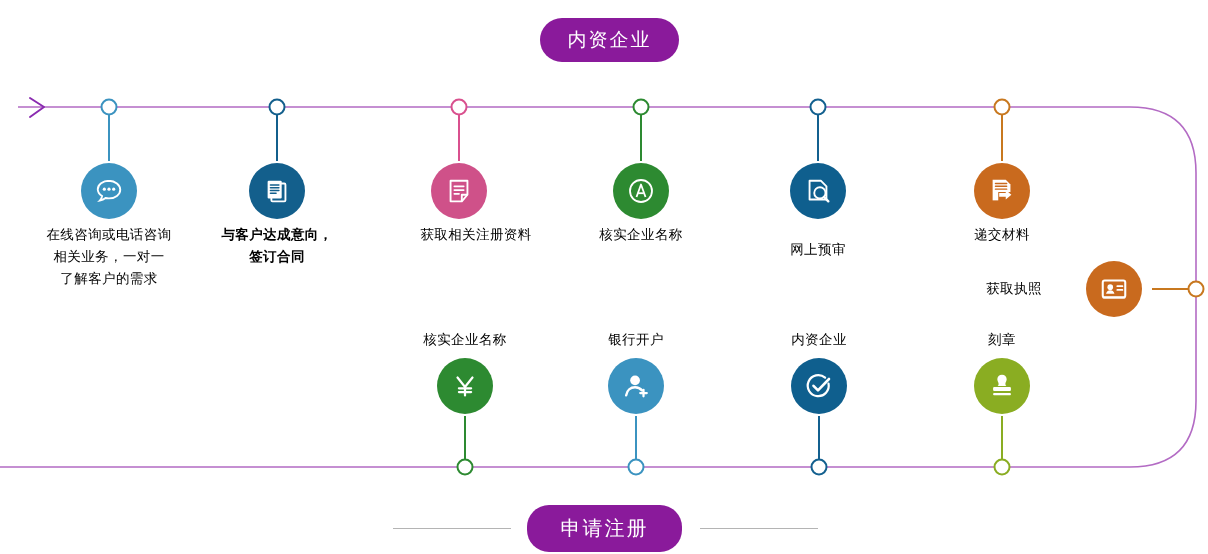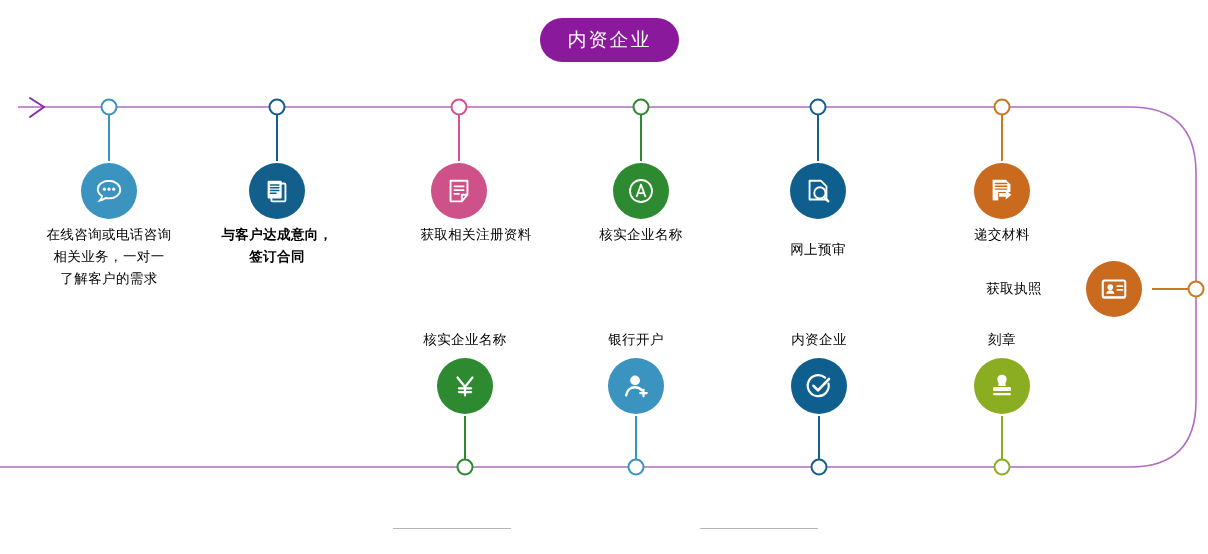--- a/index.html
+++ b/index.html
@@ -86,20 +86,23 @@
     <line x1="1152" y1="289" x2="1188" y2="289" stroke="#c8781f" stroke-width="2"></line>
     <circle cx="1196" cy="289" r="7.5" fill="#ffffff" stroke="#c8781f" stroke-width="2"></circle>
   </svg>
 
   <div class="pill" id="pill-top">
     <span>内资企业</span>
   </div>
 
   <div class="pill-rule" id="rule-left"></div>
   <div class="pill-rule" id="rule-right"></div>
+  <div class="pill" id="pill-bottom">
+    <span>申请注册</span>
+  </div>
 
   <div id="nodes">
       <div class="disc" style="left: 81px; background: rgb(59, 147, 192); top: 163px;">
         <span>
           <svg width="30" height="30" viewBox="0 0 32 32">
         <path d="M16 5c-6.6 0-12 4.1-12 9.2 0 2.9 1.8 5.5 4.6 7.2-.2 1.7-1 3.4-2.4 4.8 2.4-.4 4.5-1.4 6.1-2.7 1.2.3 2.4.4 3.7.4 6.6 0 12-4.1 12-9.2S22.6 5 16 5z" fill="none" stroke="white" stroke-width="2"></path>
         <circle cx="11" cy="14" r="1.7" fill="white"></circle>
             <circle cx="16" cy="14" r="1.7" fill="white"></circle>
             <circle cx="21" cy="14" r="1.7" fill="white"></circle>
       </svg>

